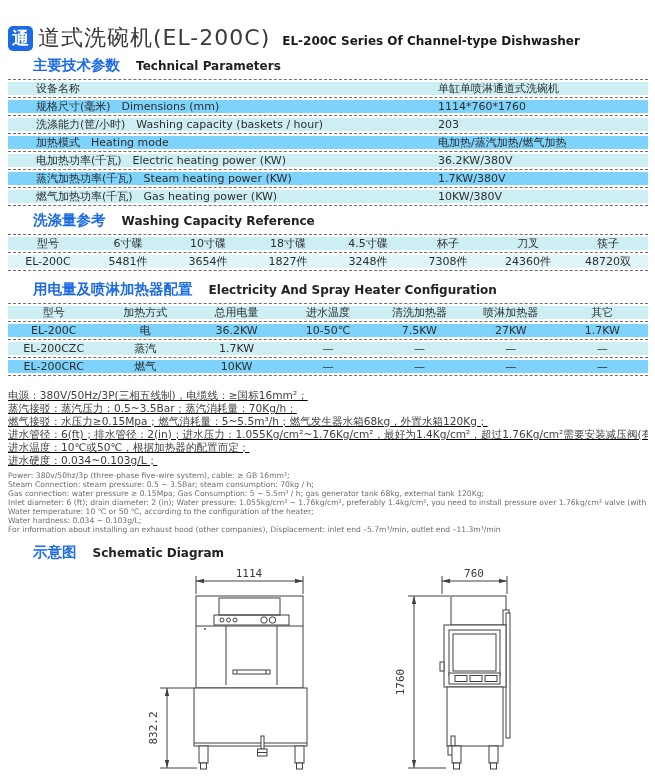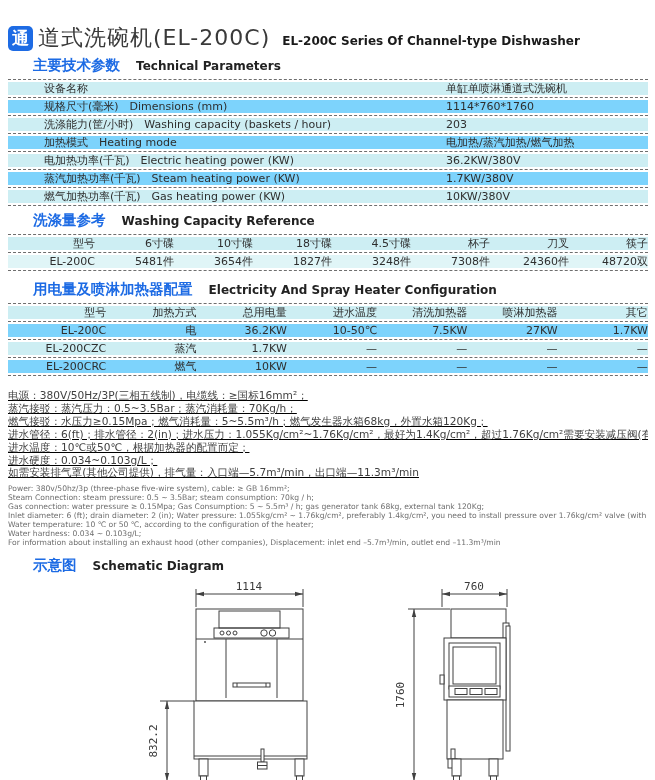--- a/index.html
+++ b/index.html
@@ -15,22 +15,22 @@
   .hdr-sub { font-size:12px; color:#1a1a1a; font-weight:600; margin-left:12px; line-height:20px;margin-top:23px; }
 
   
   .sec { margin:5px 0 4px 1px; line-height:17px; }
   .sec-cn { color:#1d6be4; font-size:14.5px; font-weight:700;margin-left:24px; }
   .sec-en { color:#222; font-size:12px; font-weight:600; margin-left:11px; }
 
   
   .ttable { width:100%; border-top:1px dashed #6e6e6e; }
   .rowwrap { border-bottom:1px dashed #6e6e6e; padding:2px 0; }
-  .band { display:flex; height:13px; line-height:13px; font-size:11px; color:#2e2e2e;padding-left:8px; }
-  .band .c { text-align:right; overflow:hidden; white-space:nowrap; }
+  .band { display:flex; height:13px; line-height:13px; font-size:11px; color:#2e2e2e; }
+  .band .c { text-align:center; overflow:hidden; white-space:nowrap; }
   .bg-cyan { background:#cdeef3; }
   .bg-lcyan { background:#e0f5f7; }
   .bg-white { background:#7dd3fc; }
 
   
   .t1-label { flex:none; width:430px; padding-left:28px; }
   .t1-value { flex:1; }
 
   
   .cols8 .c { width:12.5%; }
@@ -195,21 +195,20 @@
   </div>
 
 
   <div class="cn-para">
     <p>电源：380V/50Hz/3P(三相五线制)，电缆线：≥国标16mm²；</p>
     <p>蒸汽接驳：蒸汽压力：0.5~3.5Bar；蒸汽消耗量：70Kg/h；</p>
     <p>燃气接驳：水压力≥0.15Mpa；燃气消耗量：5~5.5m³/h；燃气发生器水箱68kg，外置水箱120Kg；</p>
     <p>进水管径：6(ft)；排水管径：2(in)；进水压力：1.055Kg/cm²~1.76Kg/cm²，最好为1.4Kg/cm²，超过1.76Kg/cm²需要安装减压阀(有其他公司提供)；</p>
     <p>进水温度：10℃或50℃，根据加热器的配置而定；</p>
     <p>进水硬度：0.034~0.103g/L；</p>
-    <p>如需安装排气罩(其他公司提供)，排气量：入口端—5.7m³/min，出口端—11.3m³/min</p>
   </div>
 
   <div class="en-para">
     <p>Power: 380v/50hz/3p (three-phase five-wire system), cable: ≥ GB 16mm²;</p>
     <p>Steam Connection: steam pressure: 0.5 ~ 3.5Bar; steam consumption: 70kg / h;</p>
     <p>Gas connection: water pressure ≥ 0.15Mpa; Gas Consumption: 5 ~ 5.5m³ / h; gas generator tank 68kg, external tank 120Kg;</p>
     <p>Inlet diameter: 6 (ft); drain diameter: 2 (in); Water pressure: 1.055kg/cm² ~ 1.76kg/cm², preferably 1.4kg/cm², you need to install pressure over 1.76kg/cm² valve (with other companies);</p>
     <p>Water temperature: 10 ℃ or 50 ℃, according to the configuration of the heater;</p>
     <p>Water hardness: 0.034 ~ 0.103g/L;</p>
     <p>For information about installing an exhaust hood (other companies), Displacement: inlet end –5.7m³/min, outlet end –11.3m³/min</p>

